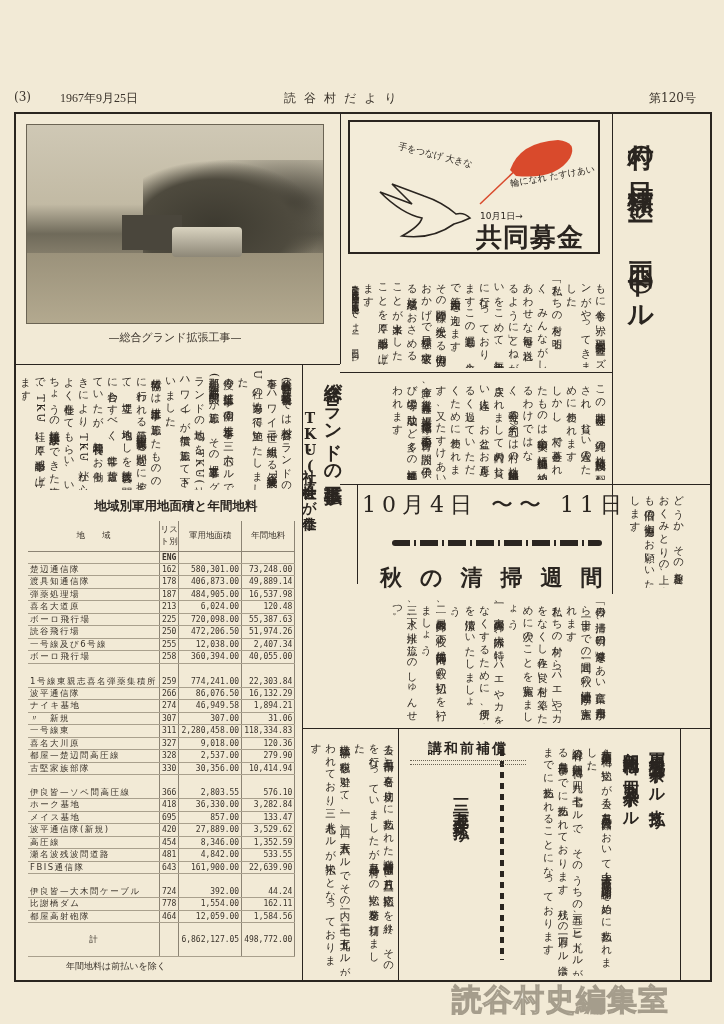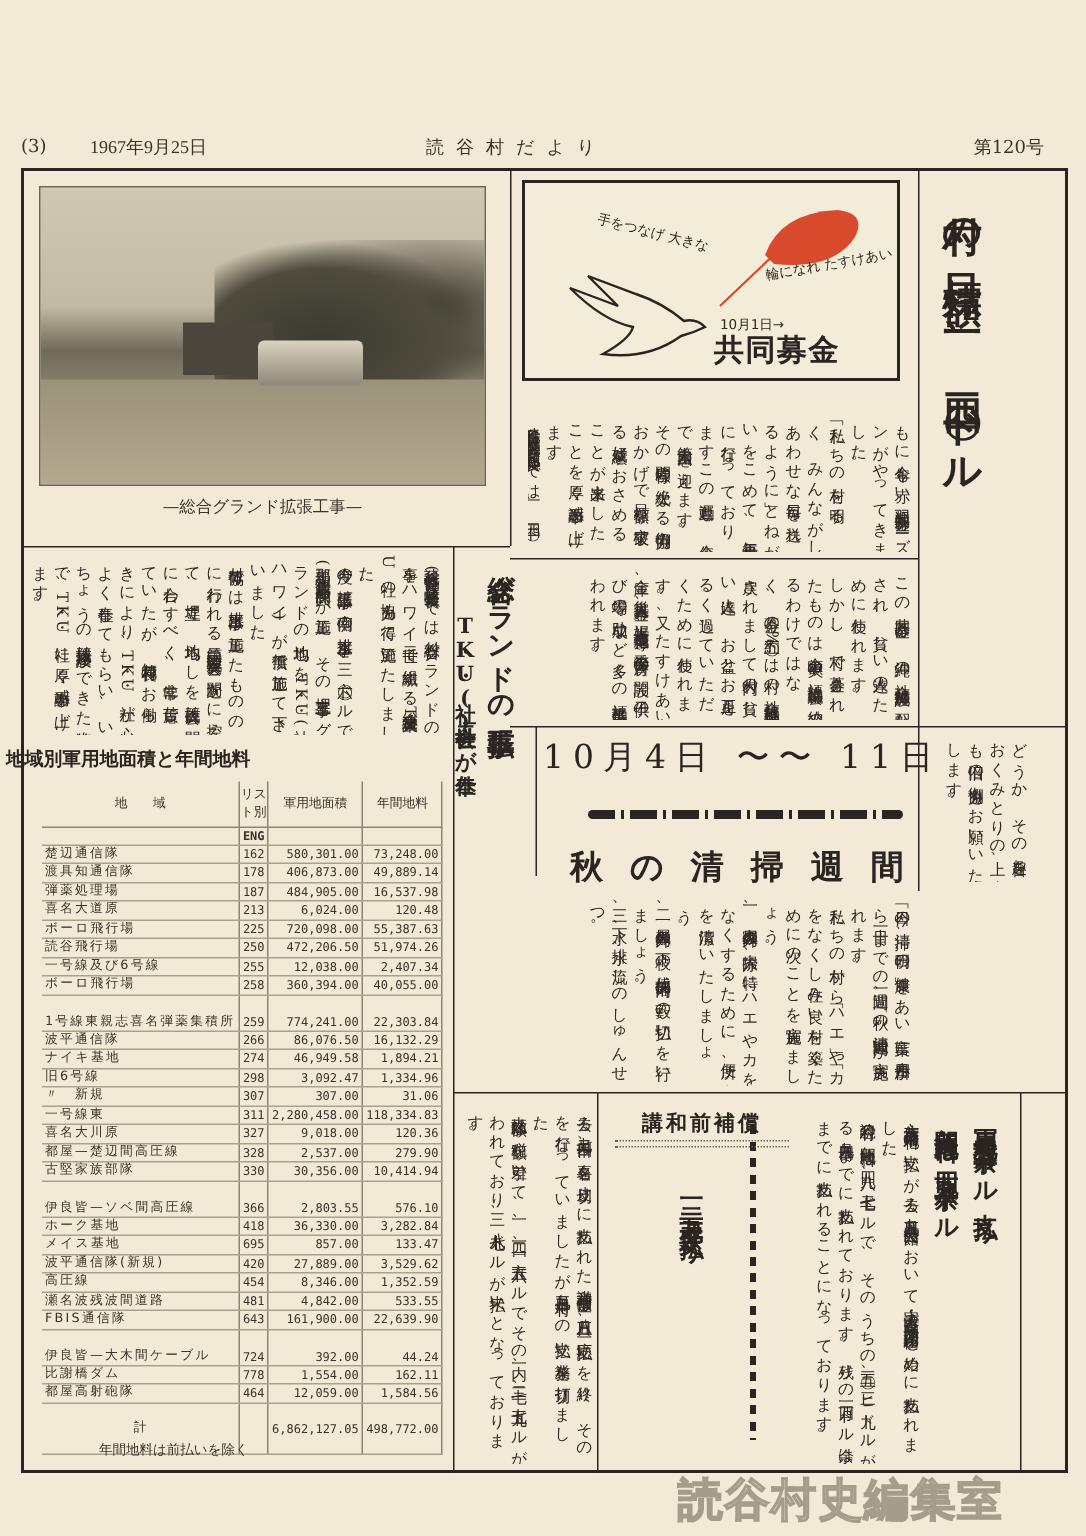--- a/index.html
+++ b/index.html
@@ -23,32 +23,32 @@
   .photo .dozer .blade { position: absolute; left: 50px; top: 12px; width: 70px; height: 30px; background: linear-gradient(180deg, #d9d3c0, #8d8777); border-radius: 4px; }
   .photo .ground { position: absolute; left: 0; bottom: 0; width: 100%; height: 70px; background: linear-gradient(180deg, #9b927b, #b3a98f); }
   .caption { position: absolute; left: 26px; top: 330px; width: 298px; text-align: center; font-size: 11px; color: #3a332b; }
   
   .ad { position: absolute; left: 348px; top: 120px; width: 252px; height: 134px; border: 2px solid #2a2520; background: #f3ecd9; }
   .ad .slogan1 { position: absolute; left: 50px; top: 18px; font-size: 9px; transform: rotate(14deg); transform-origin: left top; }
   .ad .slogan2 { position: absolute; left: 160px; top: 48px; font-size: 9px; transform: rotate(-10deg); }
   .ad .dove { position: absolute; left: 22px; top: 40px; width: 120px; height: 80px; }
   .ad .feather { position: absolute; left: 120px; top: 14px; width: 110px; height: 70px; }
   .ad .date { position: absolute; left: 130px; top: 88px; font-size: 9px; font-family: "DejaVu Sans", sans-serif; }
-  .ad .name { position: absolute; left: 126px; top: 98px; font-size: 20px; font-weight: bold; font-family: Liberation Sans, sans-serif; letter-spacing: 1px; }
+  .ad .name { position: absolute; left: 126px; top: 98px; font-size: 26px; font-weight: bold; font-family: Liberation Sans, sans-serif; letter-spacing: 1px; }
   
   .target { position: absolute; left: 624px; top: 124px; height: 280px; font-size: 26px; font-weight: bold; letter-spacing: 4px; writing-mode: vertical-rl; text-orientation: upright; }
   
   .grounds-head { position: absolute; left: 322px; top: 370px; font-size: 18px; writing-mode: vertical-rl; line-height: 22px; font-weight: bold; }
   .grounds-sub { position: absolute; left: 300px; top: 410px; font-size: 14px; writing-mode: vertical-rl; text-orientation: upright; font-weight: bold; line-height: 20px; }
   
   .cw-date { position: absolute; left: 362px; top: 490px; font-size: 22px; letter-spacing: 6px; }
   .cw-orn { position: absolute; left: 392px; top: 540px; width: 210px; height: 6px; background: repeating-linear-gradient(90deg, #2a2520 0 18px, transparent 18px 22px, #2a2520 22px 24px, transparent 24px 28px); border-radius: 3px; }
   .cw-title { position: absolute; left: 380px; top: 563px; font-size: 22px; letter-spacing: 18px; font-weight: bold; }
   
-  .tbl-title { position: absolute; left: 4px; top: 498px; width: 280px; font-size: 12.5px; font-weight: bold; font-family: "DejaVu Sans", sans-serif; }
+  .tbl-title { position: absolute; left: 36px; top: 498px; width: 280px; text-align: center; font-size: 12.5px; font-weight: bold; font-family: "DejaVu Sans", sans-serif; }
   table.land { position: absolute; left: 28px; top: 521px; width: 262px; border-collapse: collapse; font-size: 8.5px; font-family: "DejaVu Sans", sans-serif; color: #3a332b; }
   table.land th { font-weight: normal; height: 30px; border-bottom: 1px solid #8c8474; border-right: 1px solid #8c8474; font-size: 8.5px; }
   table.land td { height: 12.5px; line-height: 11px; border-bottom: 1px solid #a9a08d; border-right: 1px solid #8c8474; padding: 0 2px; white-space: nowrap; }
   table.land td.n { text-align: right; font-family: "DejaVu Sans Mono", monospace; font-size: 8px; }
   table.land td.c { text-align: center; font-family: "DejaVu Sans Mono", monospace; font-size: 8px; }
   table.land td.a { letter-spacing: 1.5px; text-align: justify; }
   table.land tr.tall td { height: 24px; vertical-align: bottom; }
   table.land tr.total td { height: 34px; text-align: center; }
   table.land .eng { font-weight: bold; font-size: 9px; }
   .tbl-note { position: absolute; left: 66px; top: 960px; font-size: 9px; color: #3a332b; }
@@ -220,26 +220,20 @@
           <td class="n">86,076.50</td>
           <td class="n">16,132.29</td>
         </tr>
         <tr>
           <td class="a">ナイキ基地</td>
           <td class="c">274</td>
           <td class="n">46,949.58</td>
           <td class="n">1,894.21</td>
         </tr>
         <tr>
-          <td class="a">旧6号線</td>
-          <td class="c">298</td>
-          <td class="n">3,092.47</td>
-          <td class="n">1,334.96</td>
-        </tr>
-        <tr>
           <td class="a">〃　新規</td>
           <td class="c">307</td>
           <td class="n">307.00</td>
           <td class="n">31.06</td>
         </tr>
         <tr>
           <td class="a">一号線東</td>
           <td class="c">311</td>
           <td class="n">2,280,458.00</td>
           <td class="n">118,334.83</td>

